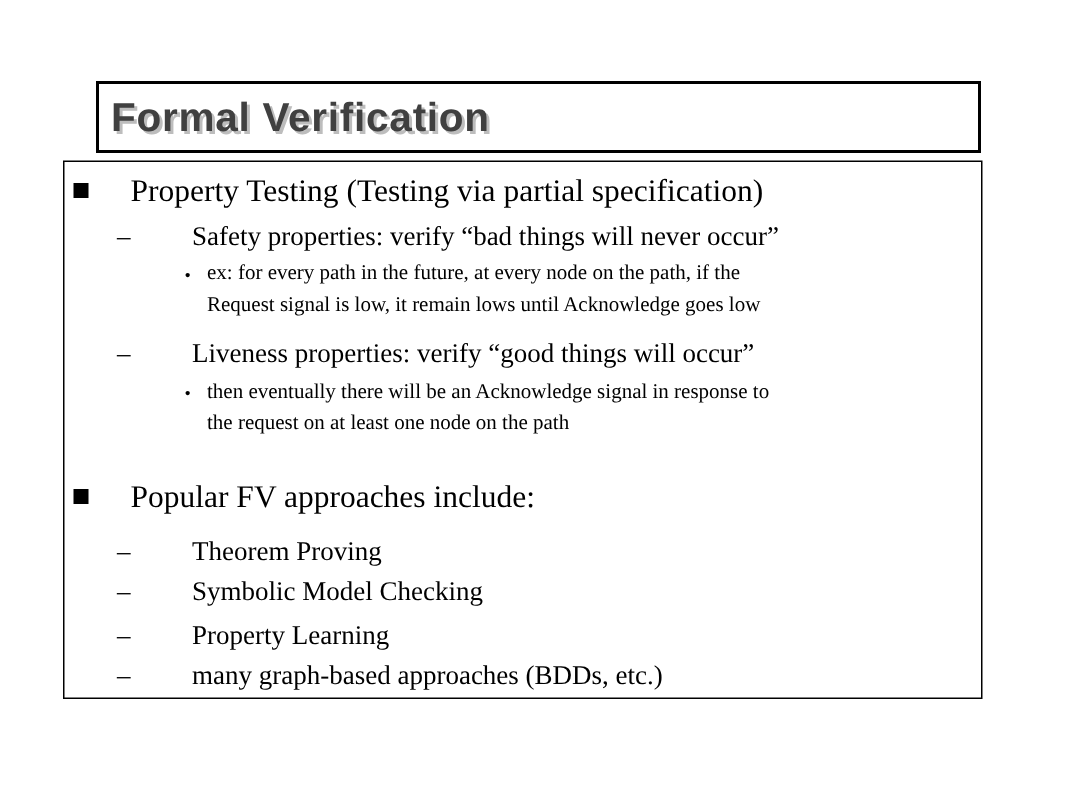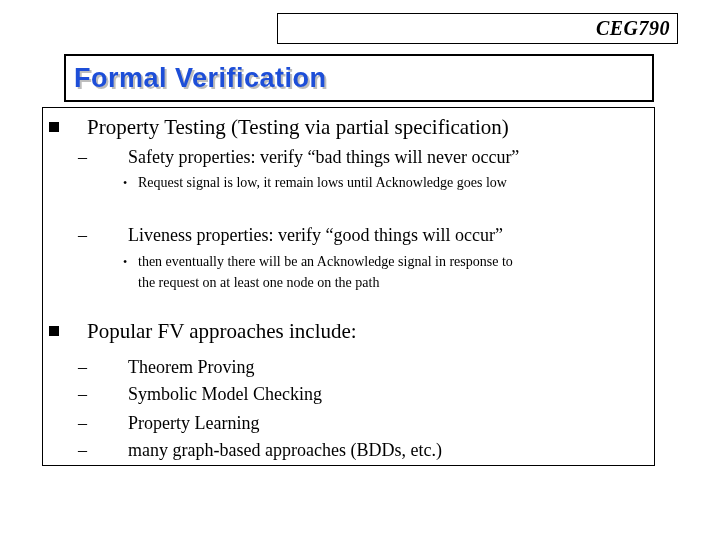--- a/index.html
+++ b/index.html
@@ -41,21 +41,21 @@
     border: 2px solid #000;
     box-sizing: border-box;
     display: flex;
     align-items: center;
     padding-left: 8px;
   }
   .title-text {
     font-family: "Liberation Sans", sans-serif;
     font-weight: bold;
     font-size: 27px;
-    color: #1d4ed8;
+    color: #404040;
     text-shadow: 2px 2px 0 #bdbdbd;
     letter-spacing: 0.5px;
   }
 
   
   .content-box {
     position: absolute;
     left: 42px; top: 107px;
     width: 613px; height: 359px;
     border: 1.5px solid #000;
@@ -91,42 +91,40 @@
   .r7  { top: 247px; }
   .r8  { top: 274px; }
   .r9  { top: 303px; }
   .r10 { top: 330px; }
 </style>
 </head>
 <body>
 
 <div class="slide">
 
-  <div class="header-box">
-    <span class="course-code">CEG790</span>
-  </div>
 
   <div class="title-box">
     <span class="title-text">Formal Verification</span>
   </div>
 
   <div class="content-box">
 
     <div class="row l1 r1">
       <span class="sq-bullet"></span>
       <span class="txt">Property Testing (Testing via partial specification)</span>
     </div>
 
     <div class="row l2 r2">
       <span class="bullet">–</span>
       <span class="txt">Safety properties: verify “bad things will never occur”</span>
     </div>
 
     <div class="row l3 r3">
       <span class="bullet">•</span>
+      <span class="txt">ex: for every path in the future, at every node on the path, if the</span>
       <span class="txt">Request signal is low, it remain lows until Acknowledge goes low</span>
     </div>
 
     <div class="row l2 r4">
       <span class="bullet">–</span>
       <span class="txt">Liveness properties: verify “good things will occur”</span>
     </div>
 
     <div class="row l3 r5">
       <span class="bullet">•</span>

